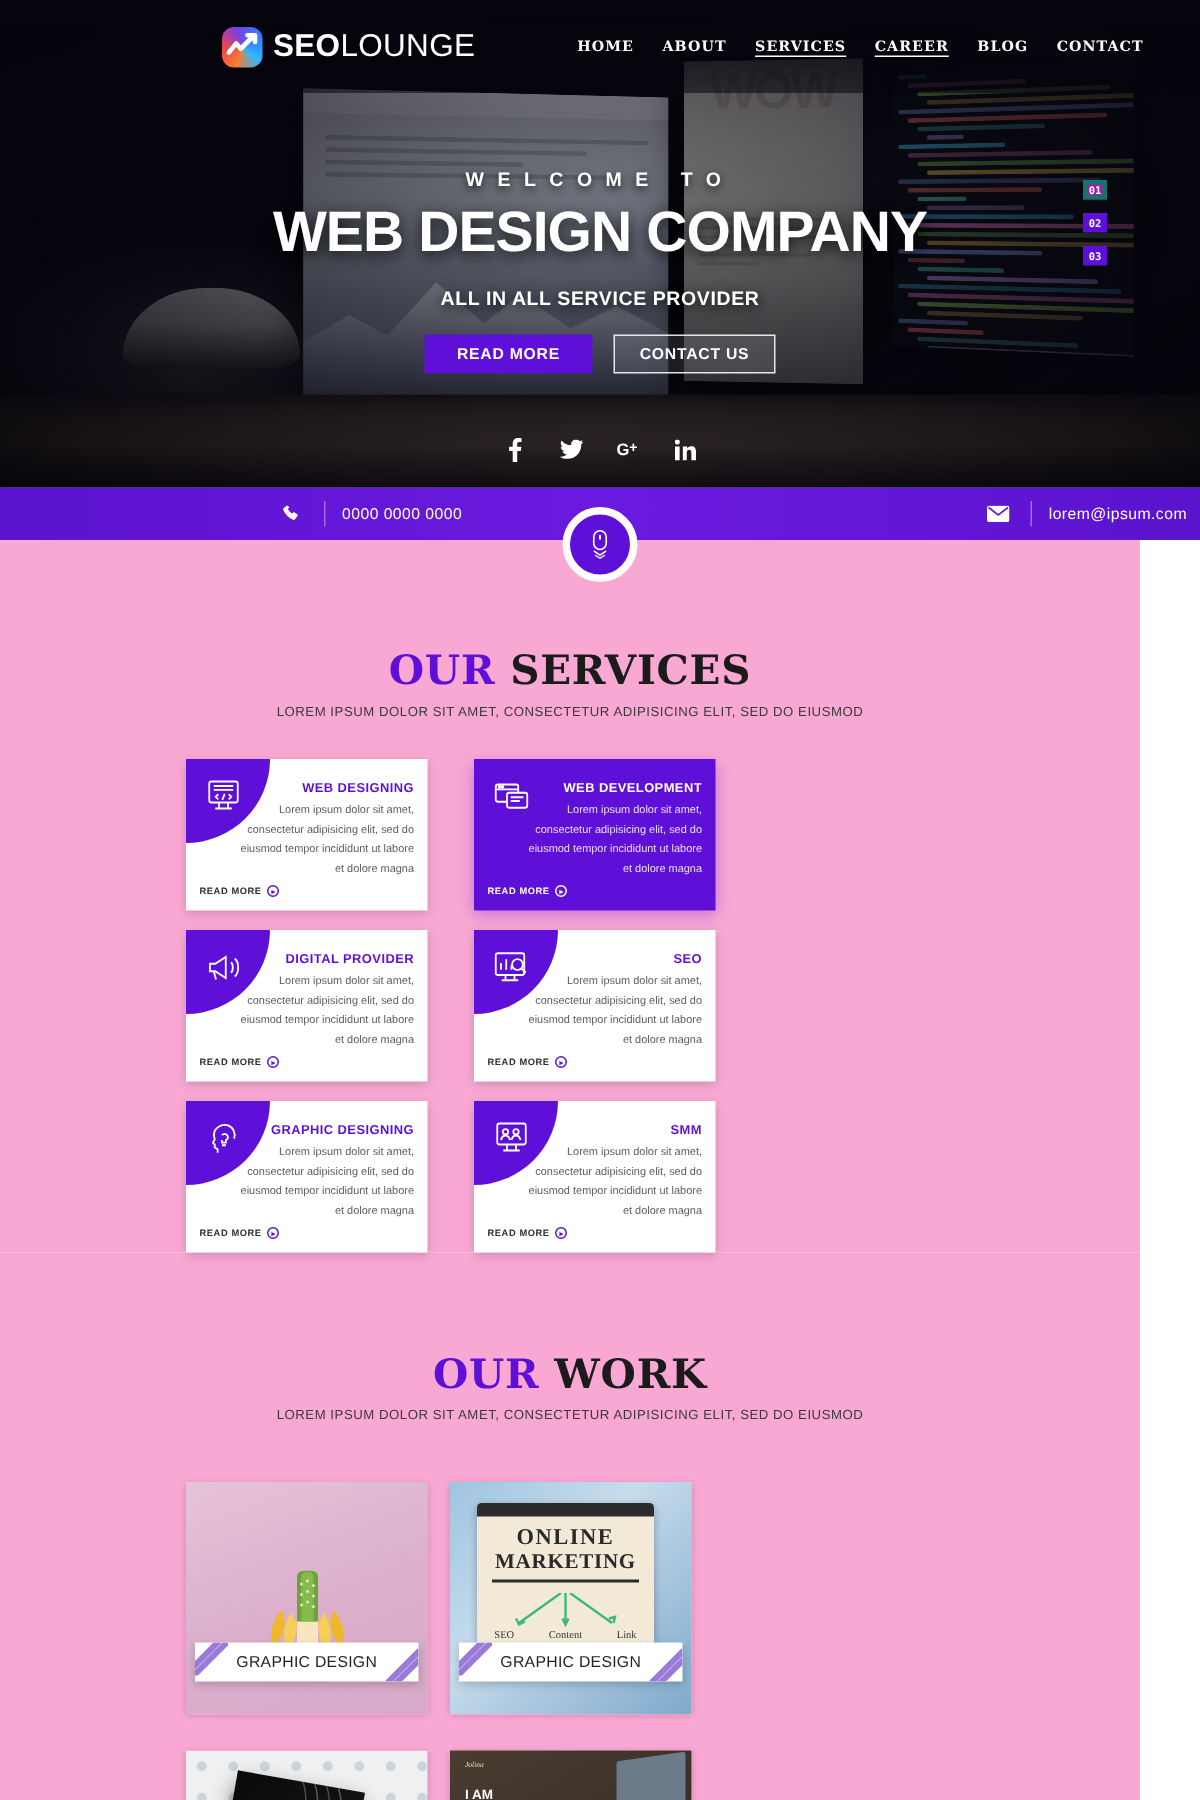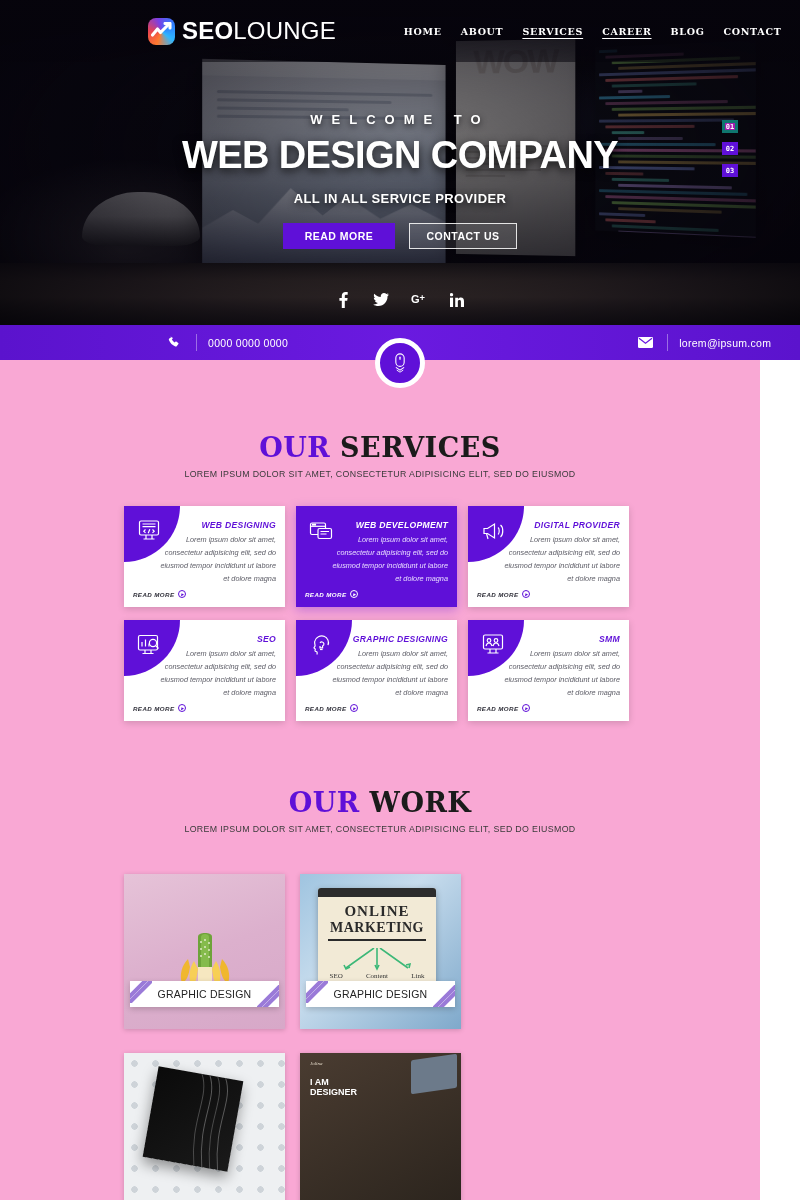--- a/index.html
+++ b/index.html
@@ -99,21 +99,21 @@
     display:flex; align-items:center; z-index: 8;
     background: linear-gradient(rgba(6,4,12,.92), rgba(6,4,12,.55));
   }
   .logo { display:flex; align-items:center; margin-left:148px; }
   .logo-mark {
     width:27px; height:27px; border-radius:8px;
     background: conic-gradient(from 200deg, #ff7a2f, #e8434f, #7b3fe4, #2f7dff, #2fb7ff, #ff7a2f);
     position:relative; flex:0 0 auto;
   }
   .logo-mark svg { position:absolute; left:3px; top:4px; }
-  .logo-text { margin-left:7px; font-size:24px; color:#fff; letter-spacing:.2px; white-space:nowrap; }
+  .logo-text { margin-left:7px; font-size:21px; color:#fff; letter-spacing:.2px; white-space:nowrap; }
   .logo-text b { font-weight:bold; }
   .logo-text span { font-weight:300; }
   .nav { display:flex; align-items:center; gap:19px; margin-left:68px; }
   .nav a {
     color:#fff; font-size:9.5px; font-weight:bold; letter-spacing:.7px;
     text-decoration:none; font-family:"DejaVu Serif", serif;
   }
   .nav a.on { text-decoration:underline; text-underline-offset:3px; }
 
   
@@ -154,21 +154,21 @@
   .socials {
     position:absolute; left:0; right:0; top:291px; z-index:7;
     display:flex; justify-content:center; gap:21px;
   }
   .socials a { color:#fff; width:17px; height:17px; display:flex; align-items:center; justify-content:center; }
 
   
   .contact-strip {
     position:relative; width:800px; height:35px;
     background: linear-gradient(90deg,#5b13cd 0%, #6a1ae0 50%, #5b13cd 100%);
-    display:flex; align-items:center; z-index:9;
+    display:flex; align-items:center; z-index:9;padding-left:20px;
   }
   .contact-item { display:flex; align-items:center; height:20px; }
   .contact-item.left { margin-left:163px; }
   .contact-item.right { margin-left:346px; }
   .contact-icon { color:#fff; width:22px; display:flex; justify-content:center; }
   .contact-div { width:1px; height:17px; background:rgba(255,255,255,.38); margin:0 11px; }
   .contact-txt { color:#fff; font-size:10.5px; letter-spacing:.3px; }
   .scroll-btn {
     position:absolute; left:50%; transform:translateX(-50%);
     top:13px; width:50px; height:50px; border-radius:50%;
@@ -183,21 +183,21 @@
   .sec-title {
     font-family:"DejaVu Serif", serif; font-weight:bold;
     font-size:27px; color:#1b1b1b; letter-spacing:.5px;
   }
   .sec-title em { font-style:normal; color:#5f10d8; }
   .sec-sub {
     margin-top:6px; font-size:8.8px; color:#3a3a3a; letter-spacing:.35px; font-weight:500;
   }
 
   
-  .cards { width:512px; margin:27px auto 0; display:flex; flex-wrap:wrap; gap:13px 11px;font-style:italic; }
+  .cards { width:512px; margin:27px auto 0; display:flex; flex-wrap:wrap; gap:13px 31px; }
   .card {
     position:relative; width:161px; height:101px; background:#fff; overflow:hidden;
     box-shadow:0 2px 7px rgba(0,0,0,.16);
   }
   .card.hl { background:#5f10d8; box-shadow:0 3px 10px rgba(95,16,216,.35); }
   .card-badge {
     position:absolute; left:0; top:0; width:56px; height:56px;
     background:#5f10d8; border-radius:0 0 56px 0;
     display:flex; align-items:center; justify-content:center;
   }

